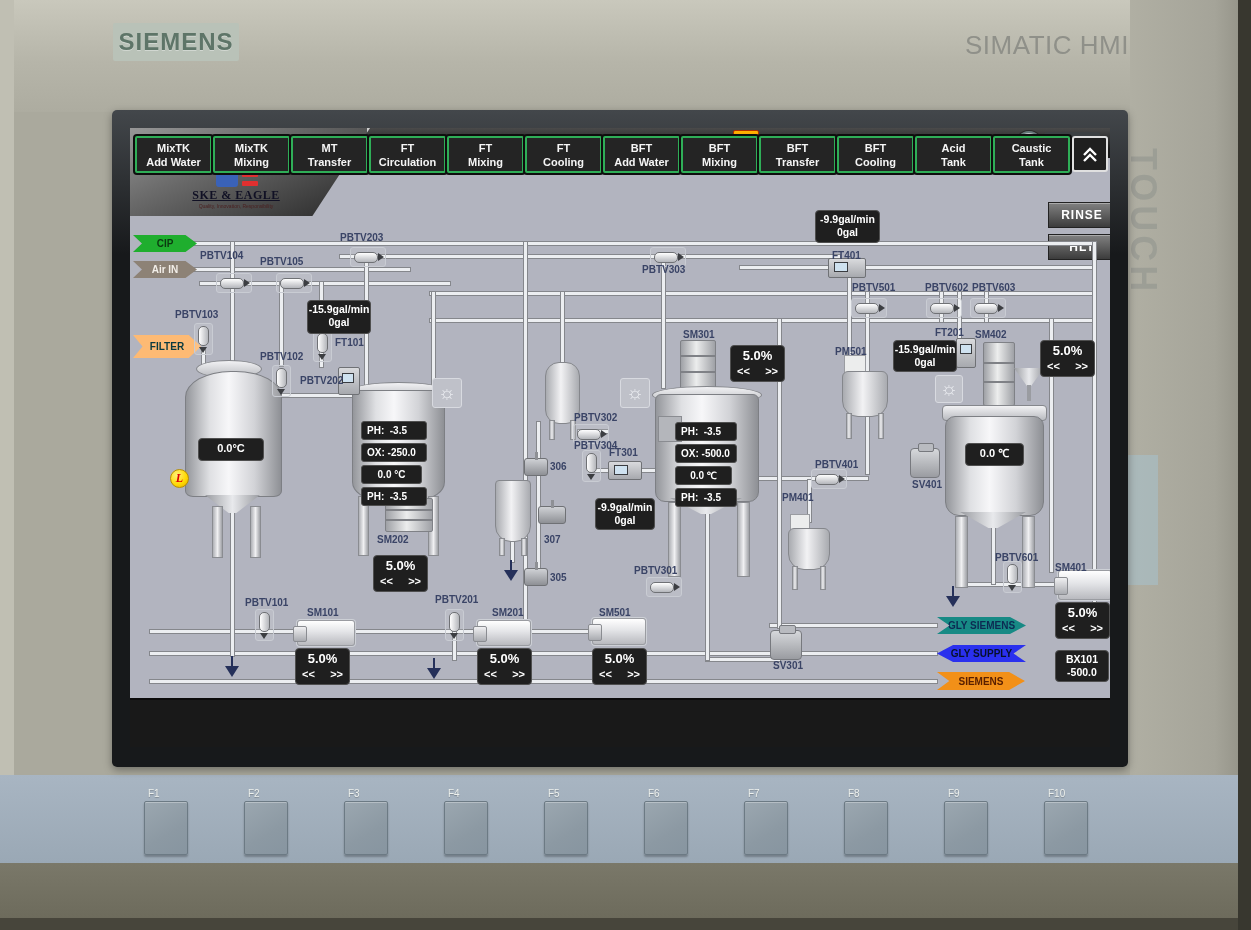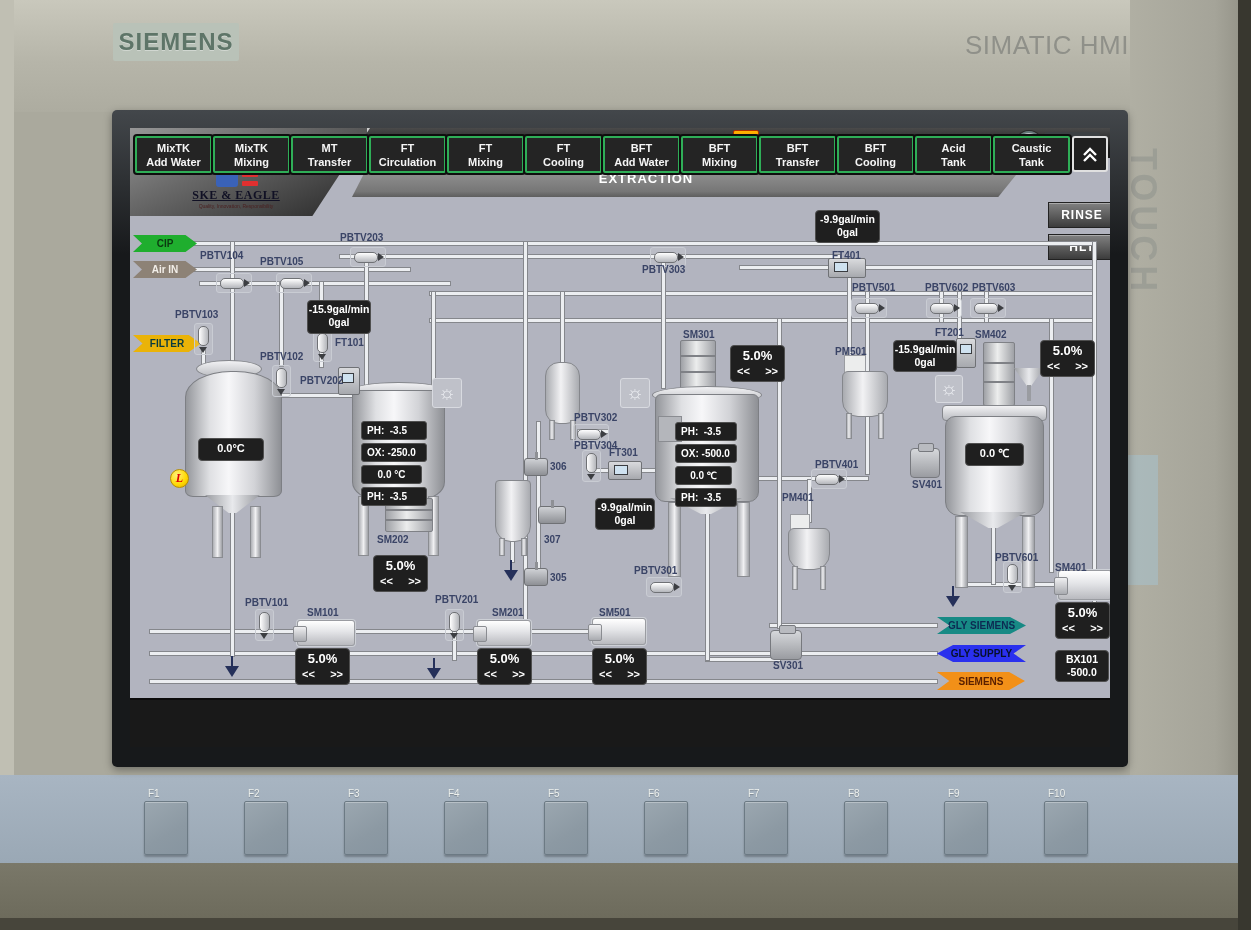--- a/index.html
+++ b/index.html
@@ -127,23 +127,20 @@
 <div class="abs" id="frame"></div>
 <div class="abs" id="screen">
 
   <div class="abs" id="topbar"></div>
   <div class="abs bartext" style="left:448px;top:7px;">9/20/2025</div>
   <div class="abs bartext" style="left:538px;top:7px;">10:49:32</div>
   <div class="abs" id="alarm-box" style="left:603px;top:2px;">⚠</div>
   <div class="abs" id="mode-light" style="left:886px;top:3px;"></div>
   <div class="abs" id="mode-badge" style="left:914px;top:4px;width:56px;height:22px;">Manual</div>
 
-  <div class="abs" id="banner">
-      <span>EXTRACTION</span>
-    </div>
   <div class="abs" id="logo-panel"></div>
   <div class="abs" id="logo-mosaic">
     <span class="mb" style="left:26px;top:0;width:20px;height:18px;"></span>
     <span class="mb" style="left:8px;top:22px;width:22px;height:24px;border-radius:3px;"></span>
     <span class="mr" style="left:4px;top:2px;width:16px;height:5px;"></span>
     <span class="mr" style="left:2px;top:11px;width:14px;height:5px;"></span>
     <span class="mr" style="left:34px;top:22px;width:16px;height:5px;"></span>
     <span class="mr" style="left:34px;top:31px;width:16px;height:5px;"></span>
     <span class="mr" style="left:34px;top:40px;width:16px;height:5px;"></span>
   </div>
@@ -191,21 +188,21 @@
   <div class="abs pipe pv" style="left:828px;top:164px;height:48px;"></div>
   <div class="abs pipe pv" style="left:862px;top:400px;height:56px;"></div>
   <div class="abs pipe pv" style="left:920px;top:191px;height:253px;"></div>
   <div class="abs pipe pv" style="left:963px;top:114px;height:383px;"></div>
   <div class="abs pipe pv" style="left:810px;top:164px;height:30px;"></div>
   <div class="abs pipe pv" style="left:855px;top:164px;height:30px;"></div>
   <div class="abs pipe pv" style="left:323px;top:502px;height:30px;"></div>
 
   <div class="abs tag tag-r" style="left:3px;top:107px;width:64px;height:17px;background:#1fae2e;color:#0b3a10;">CIP</div>
   <div class="abs tag tag-r" style="left:3px;top:133px;width:64px;height:17px;background:#8d8276;color:#f2eee8;">Air IN</div>
-  <div class="abs tag tag-r" style="left:3px;top:207px;width:68px;height:17px;background:#eab308;color:#083a40;">FILTER</div>
+  <div class="abs tag tag-r" style="left:3px;top:207px;width:68px;height:23px;background:#fdba74;color:#083a40;">FILTER</div>
   <div class="abs tag tag-r" style="left:807px;top:489px;width:89px;height:17px;background:#178a85;color:#0c2a52;">GLY SIEMENS</div>
   <div class="abs tag tag-l" style="left:807px;top:517px;width:89px;height:17px;background:#2a30ee;color:#06102a;">GLY SUPPLY</div>
   <div class="abs tag tag-r" style="left:807px;top:544px;width:88px;height:18px;background:#f29018;color:#5a2000;">SIEMENS</div>
 
   <div class="abs flange" style="left:66px;top:232px;width:64px;height:16px;"></div>
   <div class="abs tankbody" style="left:55px;top:243px;width:95px;height:124px;border-radius:46px 46px 8px 8px / 26px 26px 6px 6px;"></div>
   <div class="abs cone" style="left:75px;top:367px;width:55px;height:18px;"></div>
   <div class="abs leg" style="left:82px;top:378px;width:9px;height:50px;"></div>
   <div class="abs leg" style="left:120px;top:378px;width:9px;height:50px;"></div>
   <div class="abs disp tctr" style="left:68px;top:310px;width:64px;height:21px;">0.0°C</div>

